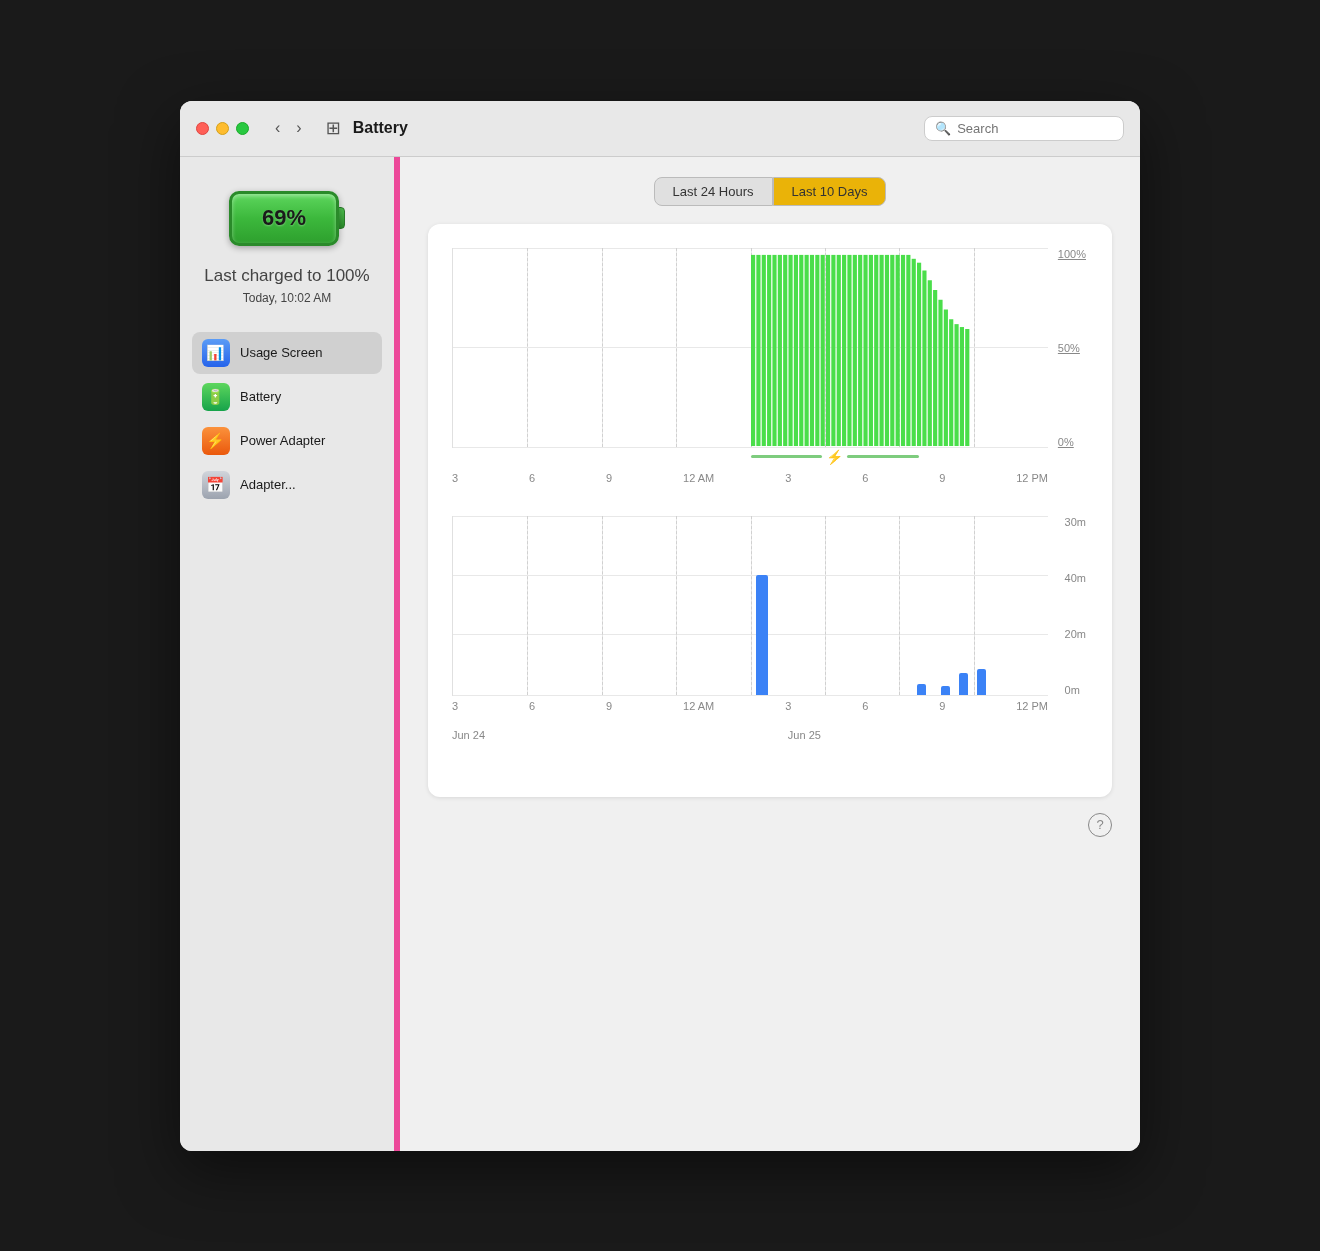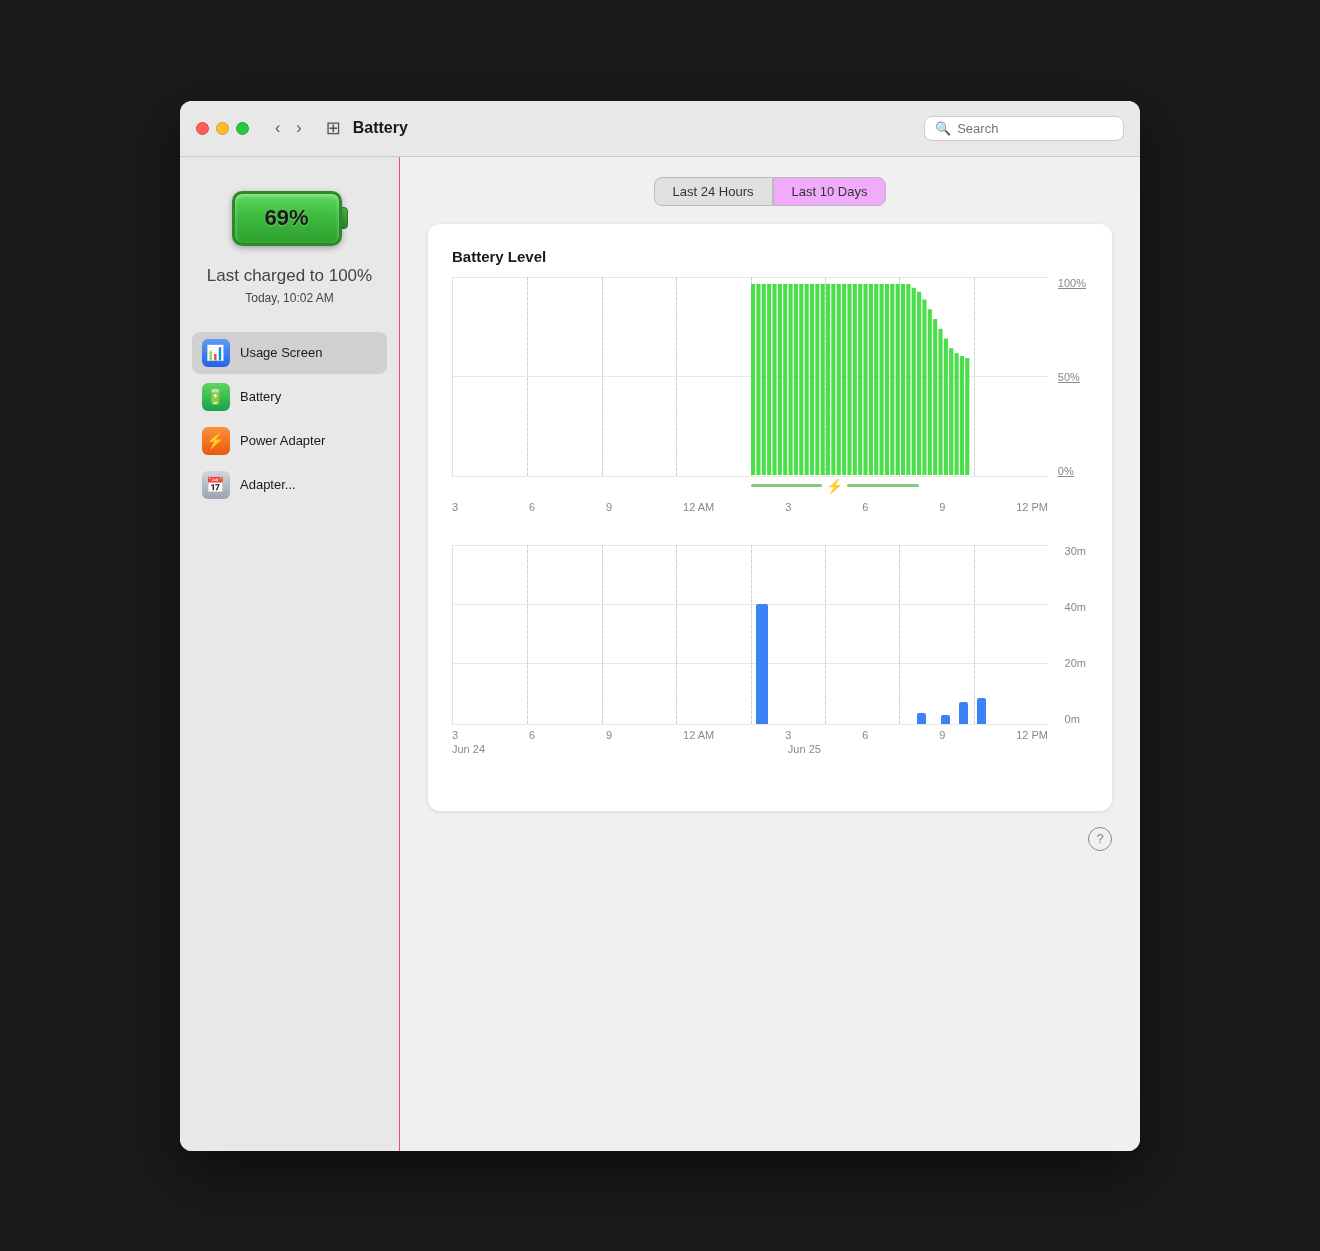--- a/index.html
+++ b/index.html
@@ -91,21 +91,21 @@
       background: transparent;
       width: 100%;
     }
     .content-area {
       display: flex;
       flex: 1;
     }
     .sidebar {
       width: 220px;
       background: #e8e8e8;
-      border-right: 1px solid #ec4899;
+      border-right: 6px solid #ec4899;
       padding: 24px 12px;
       display: flex;
       flex-direction: column;
       align-items: center;
       gap: 0;
       flex-shrink: 0;
     }
     .battery-indicator {
       display: flex;
       align-items: center;
@@ -193,21 +193,21 @@
     .tab-btn {
       background: #e0e0e0;
       border: 1px solid #bbb;
       padding: 6px 18px;
       font-size: 13px;
       color: #333;
       cursor: pointer;
     }
     .tab-btn:first-child { border-radius: 8px 0 0 8px; }
     .tab-btn:last-child { border-radius: 0 8px 8px 0; }
-    .tab-btn.active { background: #f0abfc; font-weight: 500; }
+    .tab-btn.active { background: #eab308; font-weight: 500; }
     .charts-container {
       background: #fff;
       border-radius: 12px;
       padding: 24px;
       box-shadow: 0 1px 4px rgba(0,0,0,0.1);
     }
     .chart-section { margin-bottom: 32px; }
     .chart-title {
       font-size: 15px;
       font-weight: 700;
@@ -318,21 +318,20 @@
     <div class="main-content">
 
       <div class="tab-bar">
         <button class="tab-btn">Last 24 Hours</button>
         <button class="tab-btn active">Last 10 Days</button>
       </div>
 
       <div class="charts-container">
 
         <div class="chart-section">
-          <div class="chart-title">Battery Level</div>
           <div class="chart-wrapper">
             <div class="chart-relative">
               <div class="chart-area">
 
                 <div class="grid-line-h" style="top: 0%;"></div>
                 <div class="grid-line-h" style="top: 50%;"></div>
                 <div class="grid-line-h" style="top: 100%;"></div>
 
                 <div class="grid-line-v" style="left: 12.5%;"></div>
                 <div class="grid-line-v" style="left: 25%;"></div>
@@ -462,21 +461,21 @@
               <span>3</span>
               <span>6</span>
               <span>9</span>
               <span>12 AM</span>
               <span>3</span>
               <span>6</span>
               <span>9</span>
               <span>12 PM</span>
             </div>
 
-            <div style="display:flex;justify-content:space-between;font-size:11px;color:#888;margin-top:2px;margin-right:40px;">
+            <div style="display:flex;justify-content:space-between;font-size:11px;color:#888;margin-top:17px;margin-right:40px;">
               <span>Jun 24</span>
               <span></span>
               <span></span>
               <span></span>
               <span>Jun 25</span>
               <span></span>
               <span></span>
               <span></span>
             </div>
           </div>

